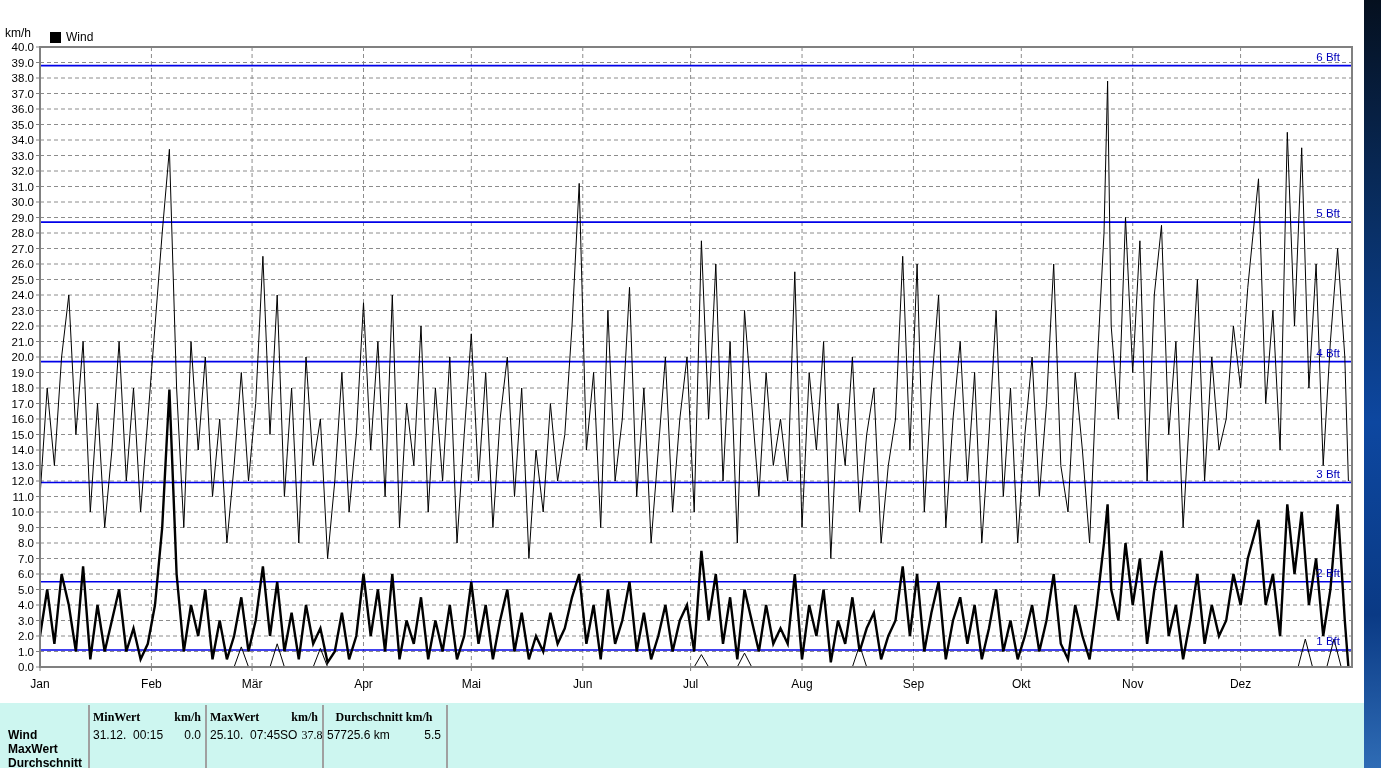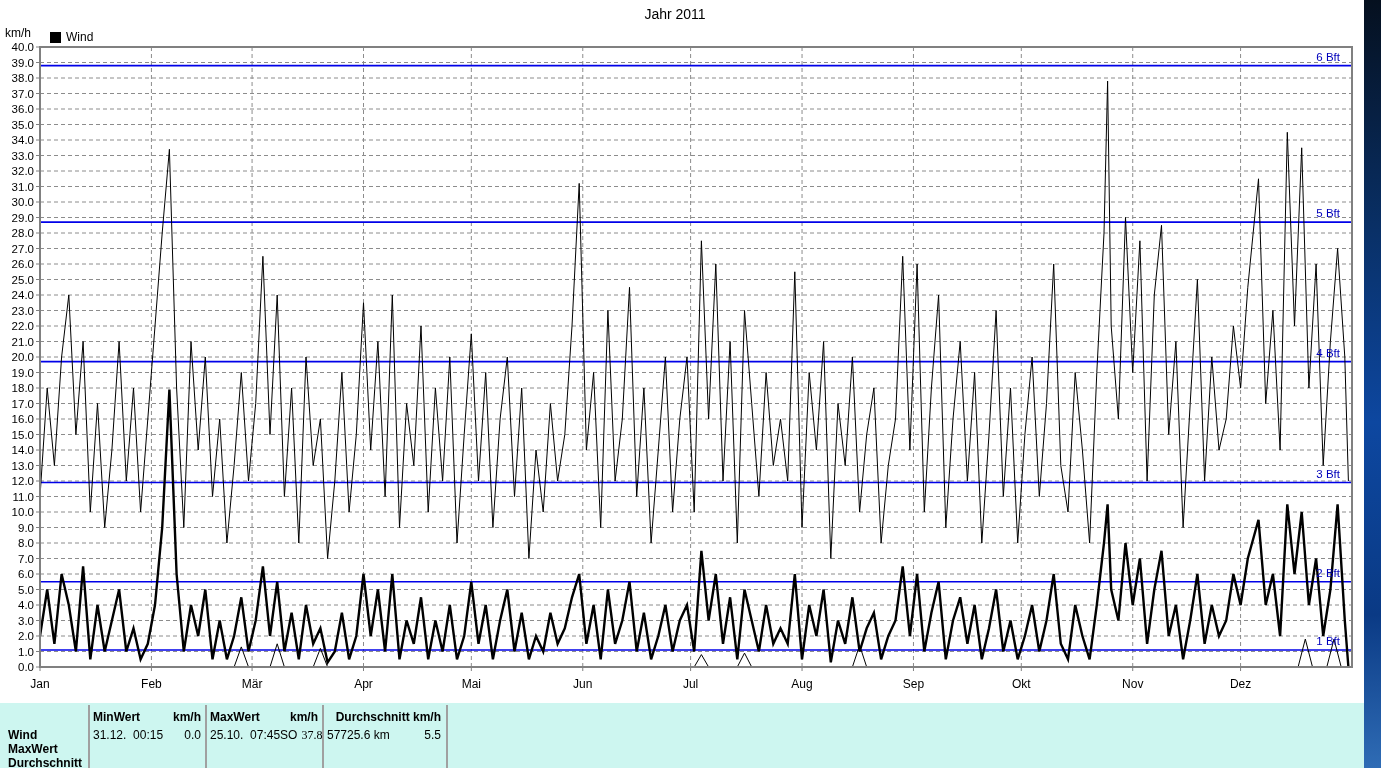--- a/index.html
+++ b/index.html
@@ -8,33 +8,32 @@
   .chart-title{position:absolute;top:6px;left:0;width:1350px;text-align:center;
         font-size:14px;color:#000;}
   .y-unit{position:absolute;top:26px;left:5px;font-size:12px;}
   .legend{position:absolute;top:30px;left:50px;display:flex;align-items:center;font-size:12px;}
   .legend .swatch{width:11px;height:11px;background:#000;display:inline-block;margin-right:5px;}
   svg{position:absolute;top:0;left:0;}
   .stats-table{position:absolute;top:703px;left:0;width:1364px;height:65px;
         font-size:12px;overflow:hidden;white-space:pre;}
   .sep{position:absolute;top:2px;bottom:0;width:2px;background:#a0a0a0;}
   .cell{position:absolute;display:flex;justify-content:space-between;height:14px;line-height:14px;}
-  .cell.single{justify-content:flex-end;}
-  .bold{font-weight:bold;}
+  .cell.single{justify-content:center;}
+  .bold{font-weight:bold;font-family:Liberation Serif, serif;}
   .rowlabel{position:absolute;left:8px;font-weight:bold;height:14px;line-height:14px;}
   .dirval{margin-left:4px;font-family:Liberation Serif, serif;}
   .grow{flex:1;}
   .side-strip{position:absolute;top:0;right:0;width:17px;height:768px;}
 </style>
 </head>
 <body>
 
 <div class="page">
 
-  <div class="chart-title">Jahr 2011</div>
 
   <div class="y-unit">km/h</div>
 
   <div class="legend">
     <span class="swatch"></span>
     <span>Wind</span>
   </div>
 
   <svg id="chart" width="1364" height="700">
       <rect x="40" y="47" width="1312" height="620" fill="#ffffff"></rect>

